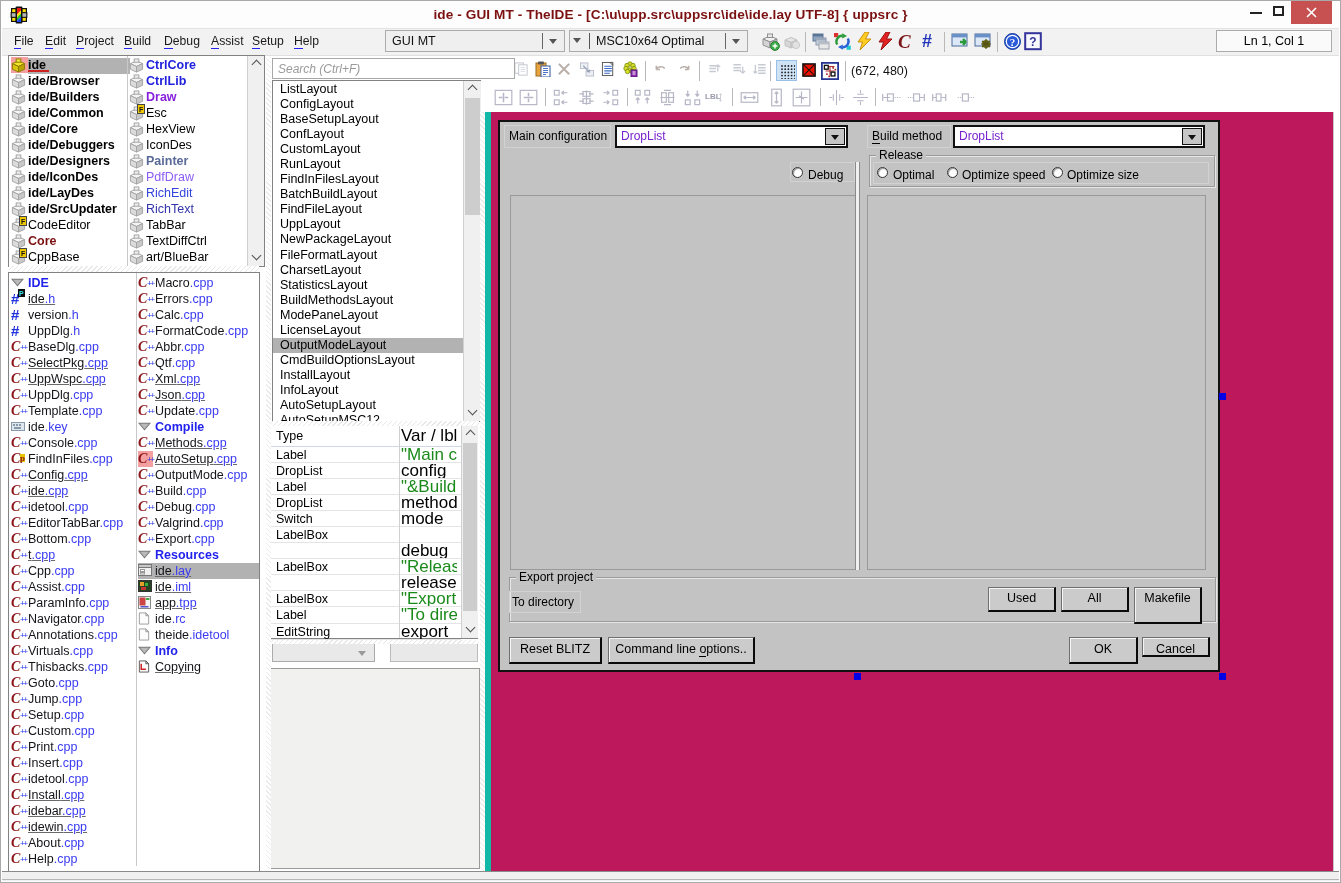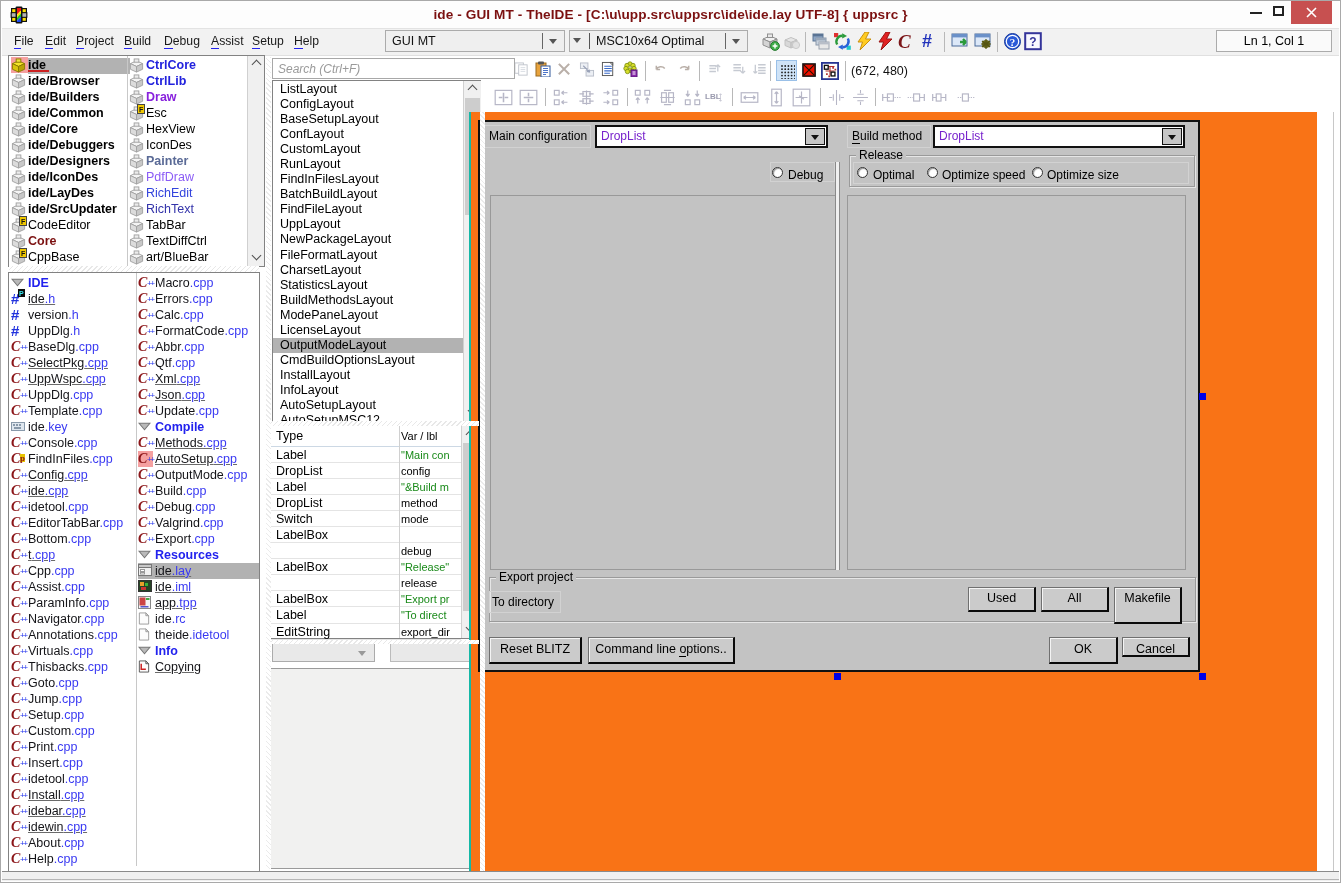--- a/index.html
+++ b/index.html
@@ -18,21 +18,21 @@
 .combo .txt{position:absolute;left:6px;top:3px;font-size:12.5px;color:#111}
 .cbarr{position:absolute;right:2px;top:2px;width:20px;height:16px;border-left:1px solid #666}
 .tri{width:0;height:0;border-left:4.5px solid transparent;border-right:4.5px solid transparent;border-top:5px solid #555;position:absolute;left:6px;top:6px}
 #lnbox{position:absolute;right:9px;top:30px;width:116px;height:22px;border:1px solid #ababab;background:#fafafa;text-align:center;line-height:21px;font-size:12.5px}
 
 .panel{position:absolute;background:#fff;border:1px solid #828282}
 .row{height:16px;line-height:16px;white-space:nowrap;position:relative}
 .sel{background:#b2b2b2}
 .u{text-decoration:underline}
 
-#canvas{position:absolute;left:469px;top:112px;width:848px;height:759px;background:#f97316;border-left:2px solid #14b8a6}
+#canvas{position:absolute;left:485px;top:112px;width:848px;height:759px;background:#be185d;border-left:6px solid #14b8a6}
 #dialog{position:absolute;left:7px;top:8px;width:722px;height:552px;background:#c3c3c3;border:2px solid #111}
 .btn{position:absolute;background:#cbcbcb;border:1px solid #707070;border-right:2px solid #0a0a0a;border-bottom:2px solid #0a0a0a;box-shadow:inset 1px 1px 0 #f4f4f4;text-align:center;font-size:12.5px;color:#000}
 .radio{position:absolute;width:11px;height:11px;border-radius:50%;background:#fff;border:1px solid #333;box-shadow:inset 1px 1px 1px #999}
 .grp{position:absolute;border:1px solid #9a9a9a;box-shadow:inset 1px 1px 0 #e6e6e6, 1px 1px 0 #e6e6e6}
 .grplbl{position:absolute;top:-8px;left:6px;background:#c3c3c3;padding:0 3px;font-size:12px}
 .faint{border:1px solid #d2d2d2}
 .white2{background:#fff;border:2px solid #111}
 .purple{color:#7722cc}
 .scroll{position:absolute;background:#f0f0f0;border-left:1px solid #d0d0d0}
 .sarr{position:absolute;left:0;right:0;height:17px;background:#f0f0f0;color:#505050;text-align:center;font-size:11px;line-height:17px}
@@ -65,21 +65,21 @@
 .cppic2 b{position:absolute;left:9px;top:3px;font-size:9px;font-style:normal;background:#e8c400;line-height:8px}
 .hic{position:relative;display:inline-block;width:14px;color:#2233dd;font-weight:bold;font-size:15px}
 .secb{color:#2222ee;font-weight:bold;font-size:12.5px}
 .fb{color:#141418;font-size:12.5px}
 .fe{color:#3a3af2;font-size:12.5px}
 .u{text-decoration:underline;text-decoration-color:#6a6a6a}
 .lrow{height:15.05px;line-height:15.05px;padding-left:7px;font-size:12.5px;white-space:nowrap}
 .trow{height:16.05px;line-height:16px;border-bottom:1px solid #e4e4e4;white-space:nowrap;overflow:hidden}
 .trow.th{height:21px;line-height:20px;border-bottom:1px solid #ccd8e4}
 .tc1{display:inline-block;width:128px;padding-left:7px;font-size:12.5px;overflow:hidden;vertical-align:top}
-.tc2{display:inline-block;width:60px;padding-left:4px;font-size:11px;overflow:hidden;vertical-align:top}
+.tc2{display:inline-block;width:60px;padding-left:4px;font-size:17px;overflow:hidden;vertical-align:top}
 .green{color:#1a8a1a}
 </style></head><body>
 <div id="frame"></div>
 <div id="title">ide - GUI MT - TheIDE - [C:\u\upp.src\uppsrc\ide\ide.lay UTF-8] { uppsrc }</div>
 <svg class="abs" style="left:10px;top:6px" width="18" height="18" viewBox="0 0 18 18">
 <rect x="1.6" y="2.6" width="4.6" height="4.6" fill="#ffe400" stroke="#111" stroke-width="1.2"></rect>
 <rect x="11.8" y="2.6" width="4.6" height="4.6" fill="#ffe400" stroke="#111" stroke-width="1.2"></rect>
 <rect x="1.6" y="10.8" width="4.6" height="4.6" fill="#ffe400" stroke="#111" stroke-width="1.2"></rect>
 <rect x="11.8" y="10.8" width="4.6" height="4.6" fill="#ffe400" stroke="#111" stroke-width="1.2"></rect>
 <rect x="0.6" y="6.2" width="16.8" height="5.6" fill="#111"></rect>

